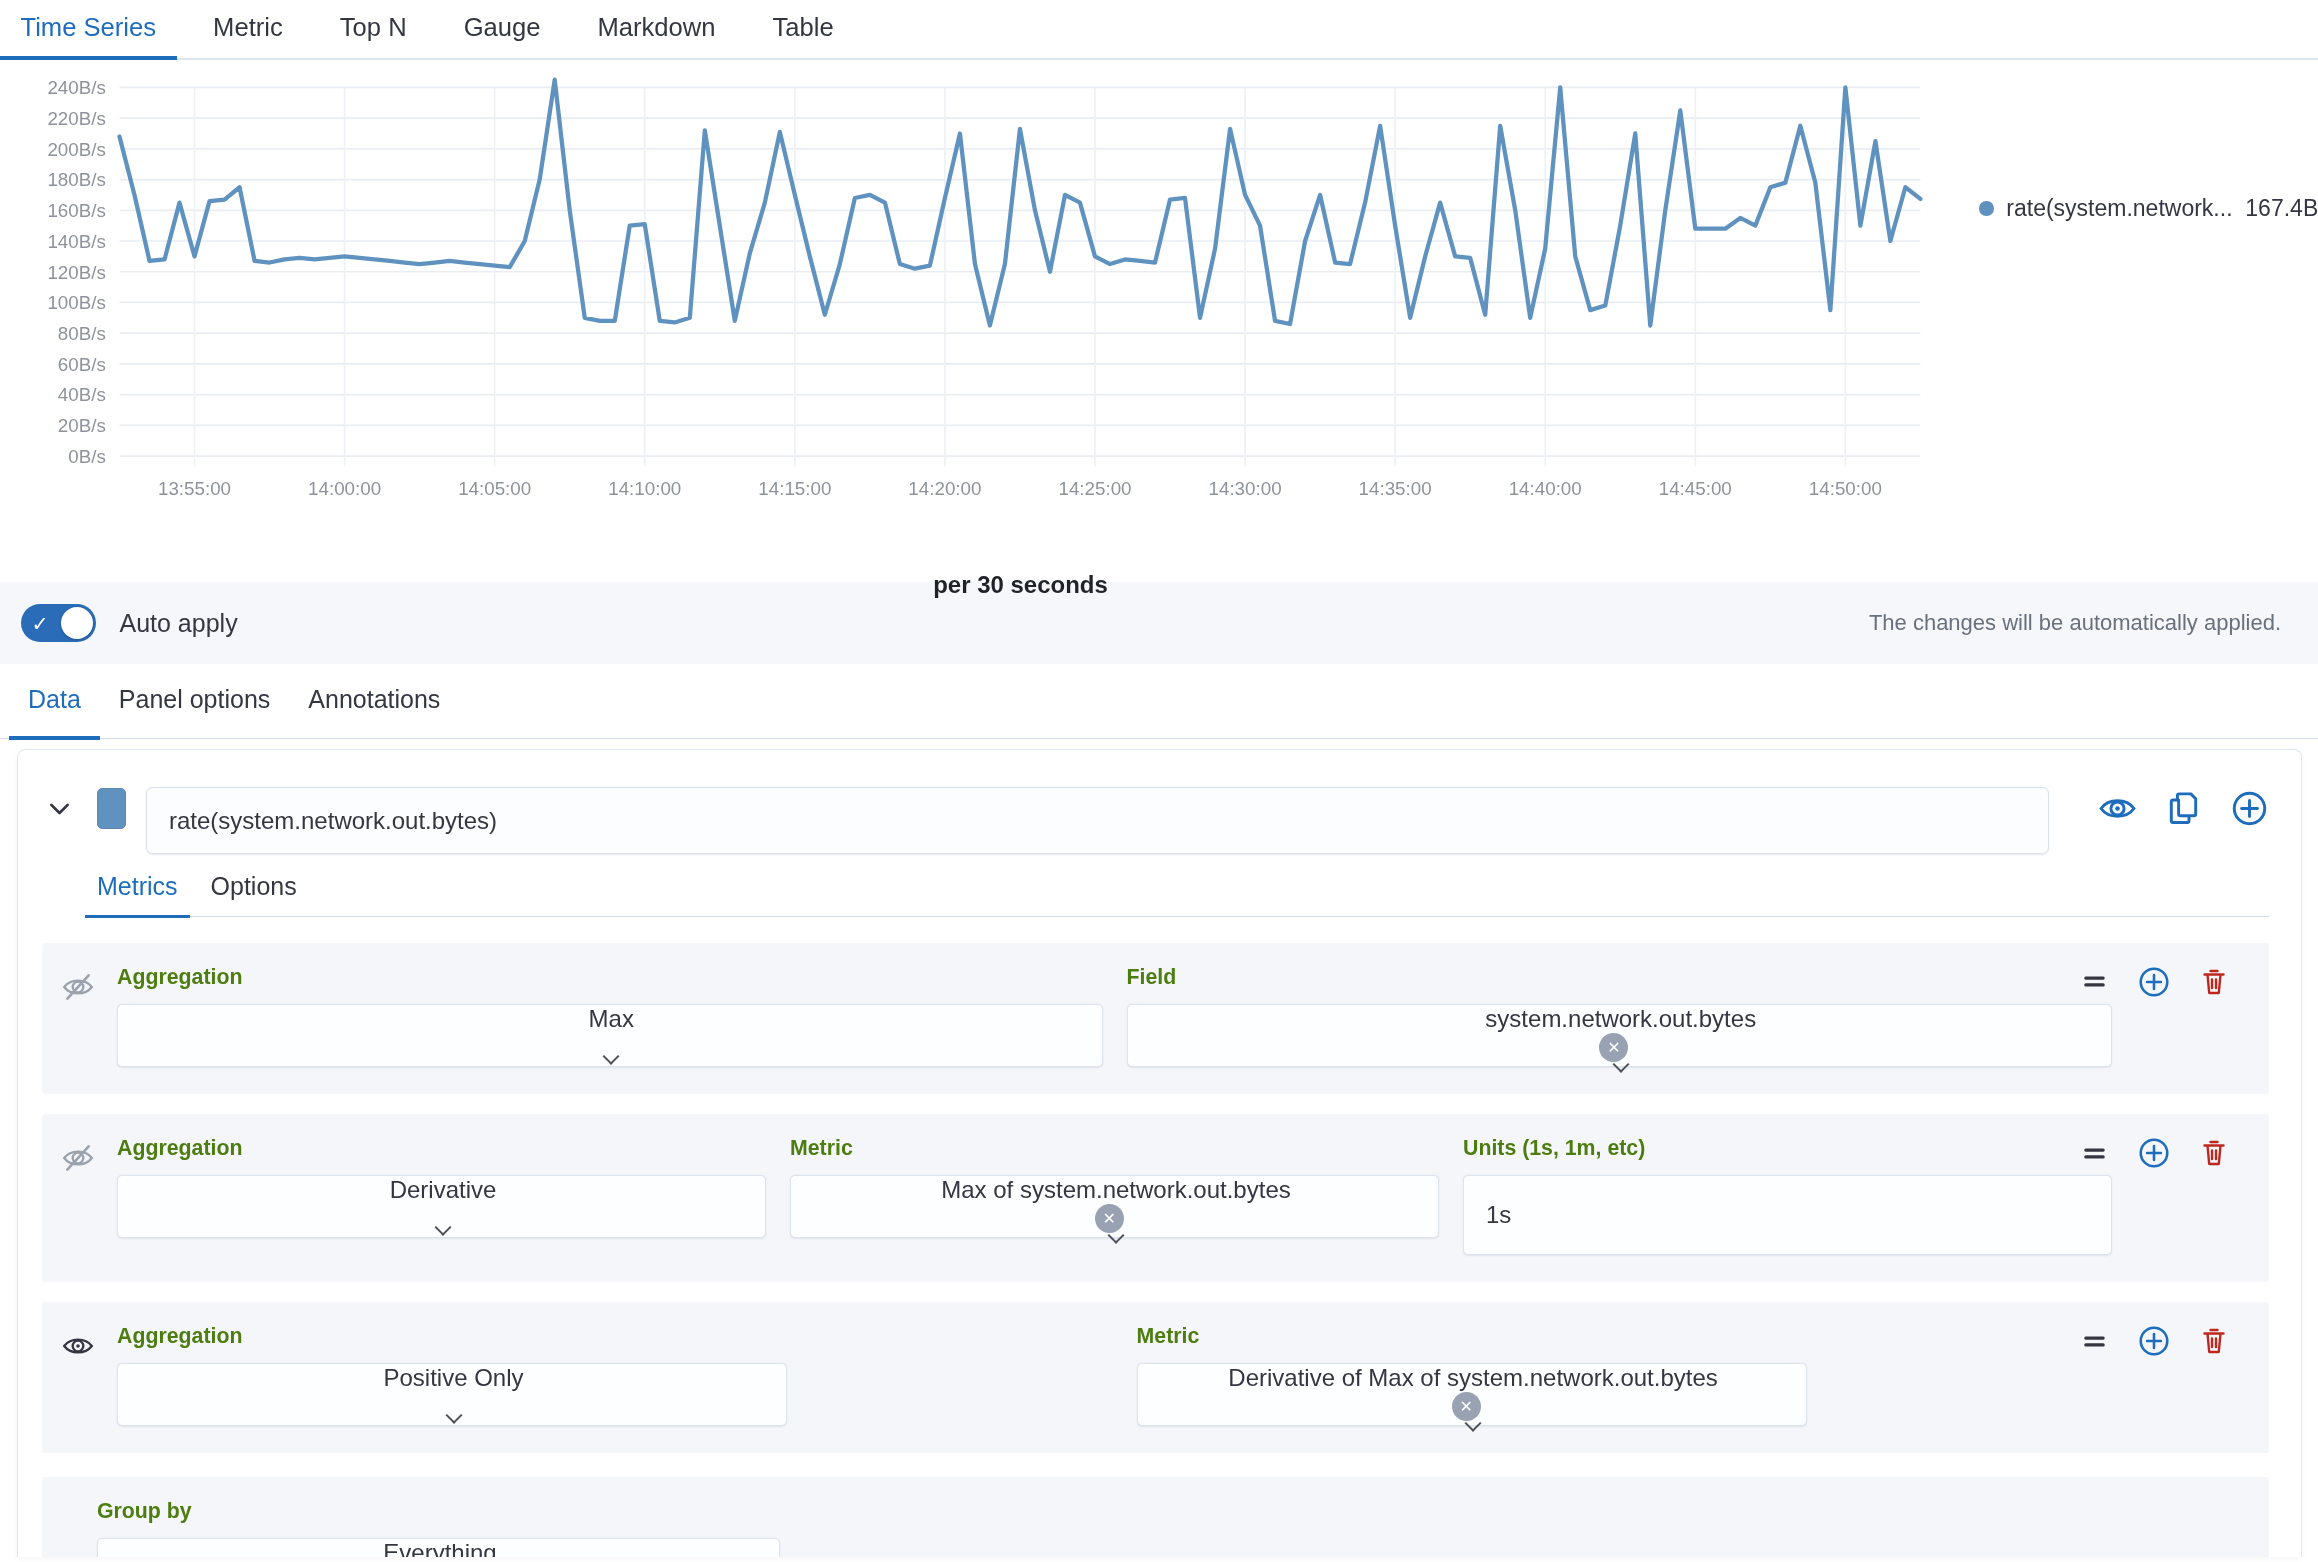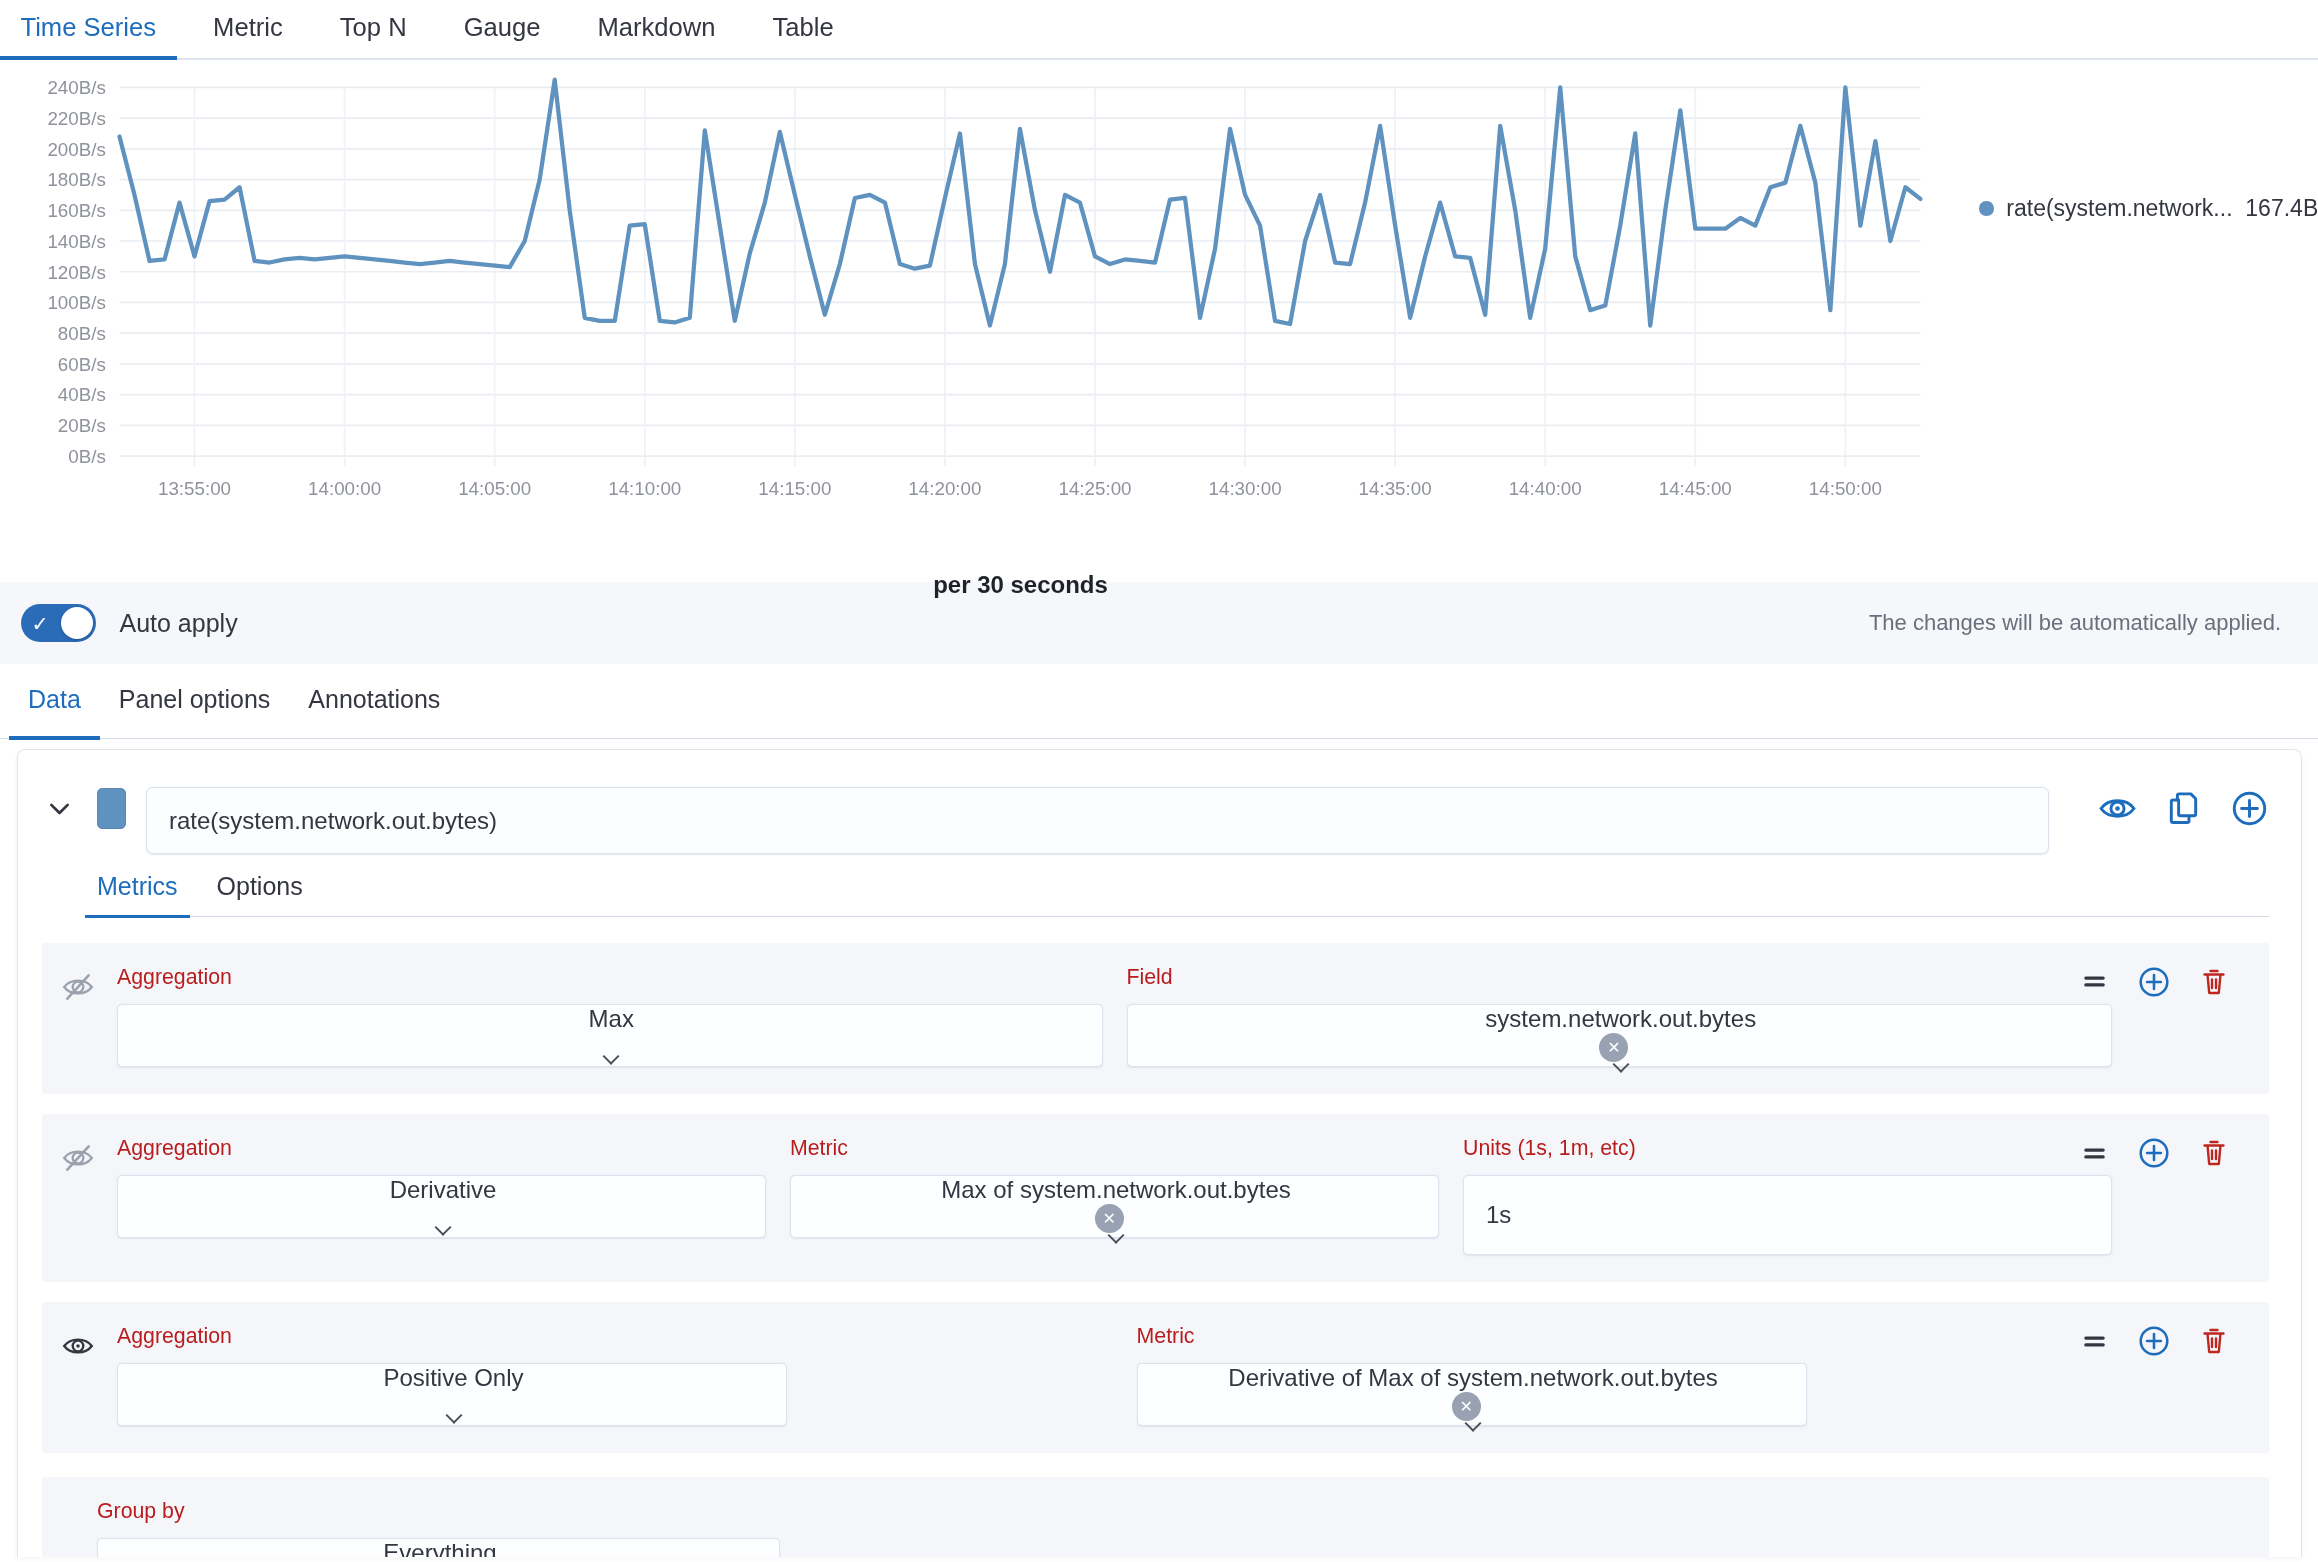--- a/index.html
+++ b/index.html
@@ -48,35 +48,35 @@
   .collapse-btn{width:34px;display:flex;justify-content:center;cursor:pointer;}
   .swatch{width:29px;height:41px;border-radius:5.1px;background:var(--line);
     border:0.9px solid #5c88b4;cursor:pointer;}
   .series-input{flex:1;height:67px;background:#fbfdff;border:0.9px solid var(--ctrlborder);
     border-radius:6.8px;padding:0 22px;font-size:24px;color:var(--txt);outline:none;
     font-family:inherit;box-shadow:0 0.9px 1.7px rgba(152,162,179,.25);margin-top:24px;}
   .head-icons{display:flex;align-items:center;gap:27px;margin-left:29px;}
   .icon-btn{cursor:pointer;display:flex;align-items:center;}
   
   .series-tabwrap{margin:17px 0 0 43px;border-bottom:1.7px solid var(--border);
-    display:flex;gap:15px;}
+    display:flex;gap:9px;}
   .stab{padding:10.2px 12px 13.7px 12px;font-size:25px;font-weight:500;cursor:pointer;
     border-bottom:3.4px solid transparent;margin-bottom:-1.7px;}
   .stab.active{color:var(--accent);border-bottom-color:var(--accent);}
   
   .rows{margin-top:25.6px;}
   .agg-row{position:relative;background:var(--rowbg);border-radius:3.4px;margin-bottom:20.5px;
     padding:22px 157px 27px 75px;min-height:143px;}
   .vis-icon{position:absolute;left:19px;top:27px;}
   .row-actions{position:absolute;top:22px;right:39px;display:flex;gap:27px;align-items:center;}
   .cols{display:grid;gap:24px;}
   .cols.two{grid-template-columns:1fr 1fr;}
   .cols.three{grid-template-columns:1fr 1fr 1fr;}
   .cols.split{grid-template-columns:1fr .45fr 1fr .42fr;}
-  .fld-label{font-size:21.3px;font-weight:400;color:#b91c1c;margin-bottom:13.7px;}
+  .fld-label{font-size:21.3px;font-weight:700;color:#4d7c0f;margin-bottom:13.7px;}
   .control{height:63px;background:#fdfeff;border:0.9px solid var(--ctrlborder);border-radius:5.1px;
     display:flex;align-items:center;padding:0 19px 0 22px;font-size:24px;color:var(--txt);
     box-shadow:0 0.9px 1.7px rgba(152,162,179,.22);cursor:pointer;flex-direction:column;}
   .control .grow{flex:1;}
   .chev{width:12px;height:12px;border-right:2.6px solid #4a4f59;border-bottom:2.6px solid #4a4f59;
     transform:rotate(45deg) translate(-2.6px,-2.6px);flex:none;}
   .badge-x{width:29px;height:29px;border-radius:50%;background:var(--badge);color:#fff;
     font-size:16px;font-weight:700;display:flex;align-items:center;justify-content:center;
     margin-right:13.7px;flex:none;cursor:pointer;}
   .plain-input{height:80px;width:100%;background:#fdfeff;border:0.9px solid var(--ctrlborder);

